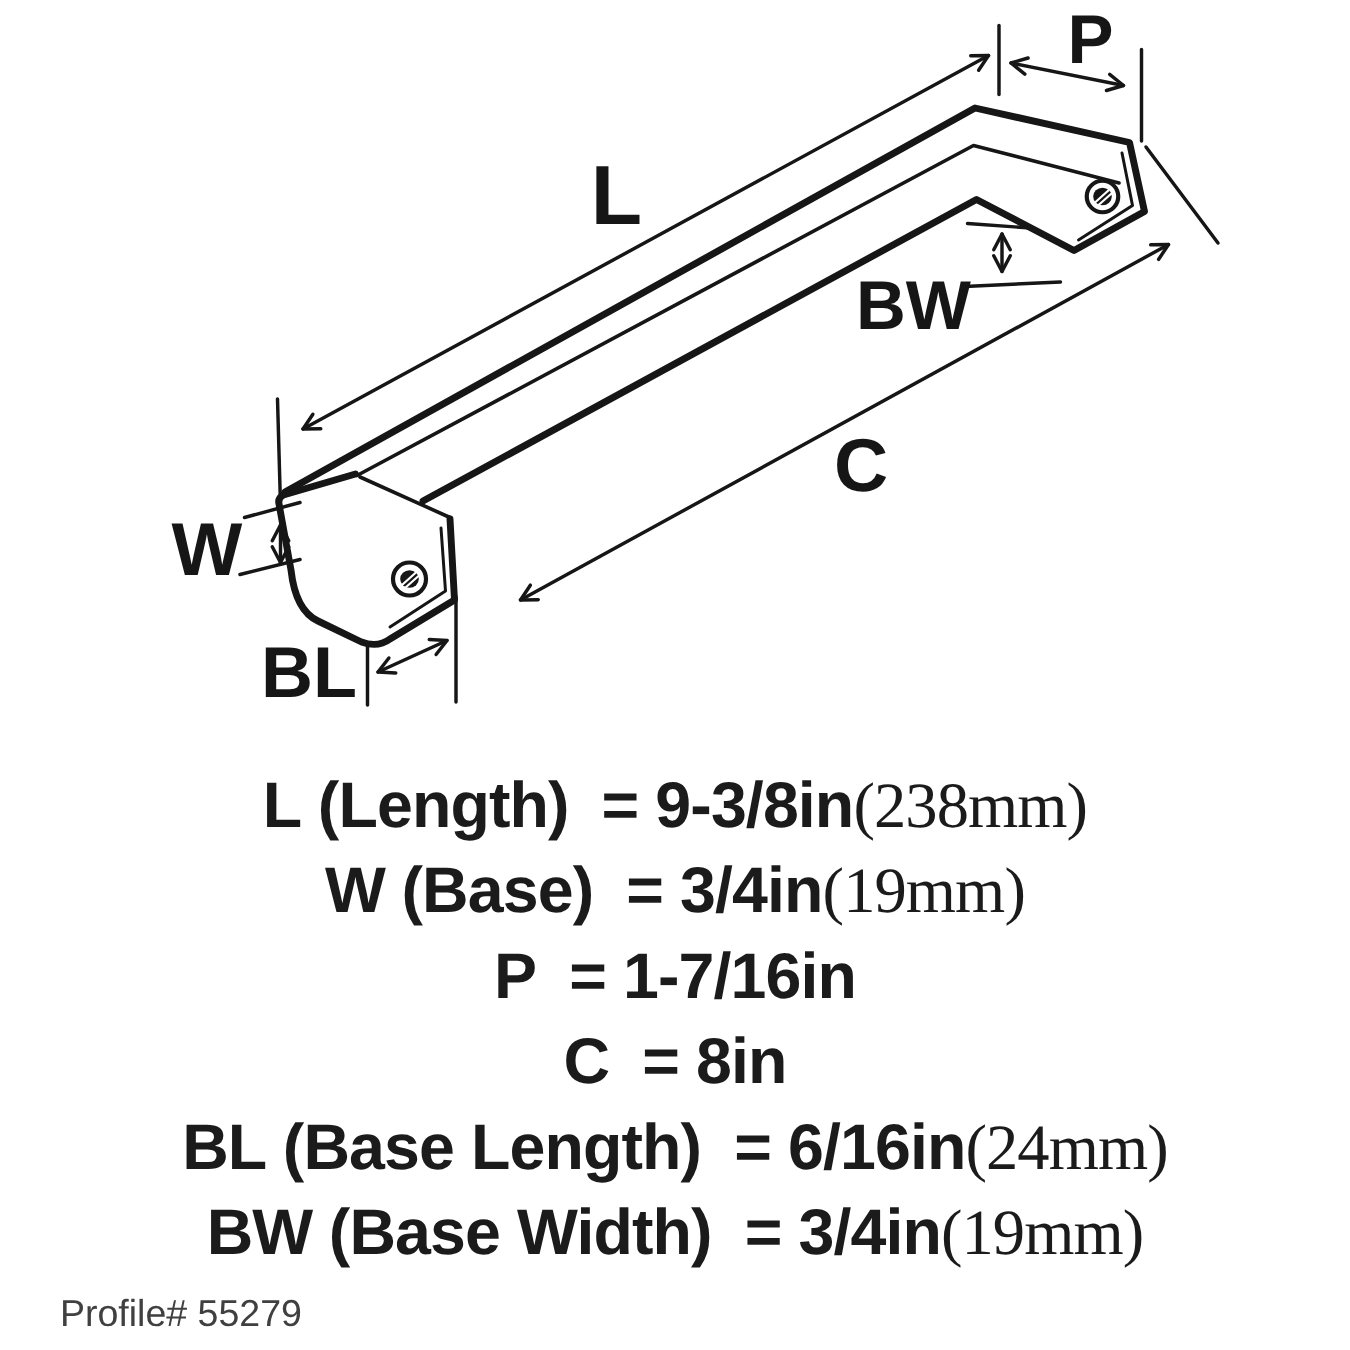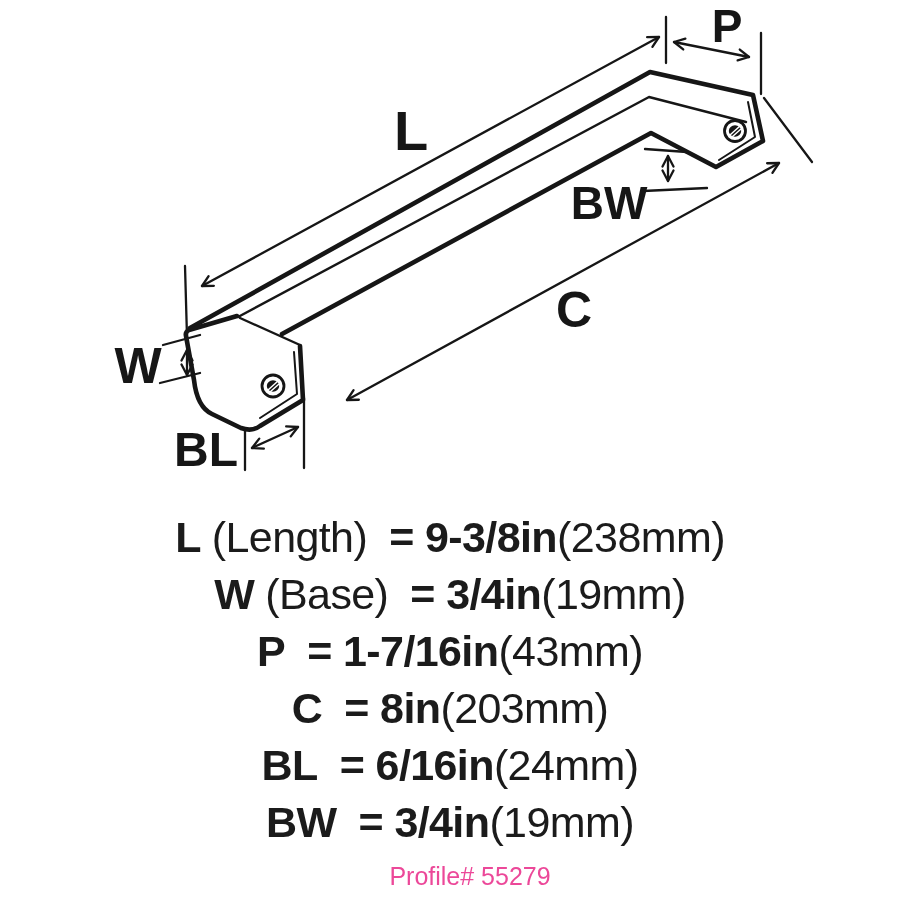--- a/index.html
+++ b/index.html
@@ -8,26 +8,26 @@
     font-family:"Liberation Sans",sans-serif;color:#161616;
   }
   .diagram{position:absolute;top:0;left:0;}
   .fig-label{font-family:"Liberation Sans",sans-serif;font-weight:bold;fill:#161616;}
   .specs{position:absolute;top:509px;left:0;width:900px;}
   .spec-line{
     height:57px;display:flex;justify-content:center;align-items:center;
     font-size:43px;letter-spacing:-0.6px;white-space:pre;color:#1b1b1b;
   }
   .sp-label{font-weight:bold;margin-right:11px;}
-  .sp-desc{font-weight:normal;margin-right:11px;text-align:center;}
+  .sp-desc{font-weight:bold;margin-right:11px;text-align:center;}
   .sp-eq{font-weight:bold;margin-left:11px;}
-  .sp-metric{font-weight:normal;}
+  .sp-metric{font-weight:normal;font-family:Liberation Serif, serif;}
   .profile{
-    position:absolute;top:862px;left:0;width:900px;text-align:center;
-    font-size:25px;color:#ec4899;text-indent:40px;
+    position:absolute;top:862px;left:0;width:900px;
+    font-size:25px;color:#404040;text-indent:40px;
   }
 </style>
 </head>
 <body>
 
 <svg class="diagram" width="900" height="500" viewBox="0 0 900 500" xmlns="http://www.w3.org/2000/svg">
   <defs>
     <marker id="arw" viewBox="0 0 16 16" refX="13.5" refY="8" markerWidth="16" markerHeight="16" orient="auto-start-reverse" markerUnits="userSpaceOnUse">
       <path d="M3,2.5 L13.5,8 L3,13.5" fill="none" stroke="#161616" stroke-width="2.3" stroke-linecap="round" stroke-linejoin="round"></path>
     </marker>
@@ -82,26 +82,26 @@
 </svg>
 
 <div class="specs">
   <div class="spec-line">
     <span class="sp-label">L</span><span class="sp-desc">(Length)</span><span class="sp-eq">= 9-3/8in</span><span class="sp-metric">(238mm)</span>
   </div>
   <div class="spec-line">
     <span class="sp-label">W</span><span class="sp-desc">(Base)</span><span class="sp-eq">= 3/4in</span><span class="sp-metric">(19mm)</span>
   </div>
   <div class="spec-line">
-    <span class="sp-label">P</span><span class="sp-eq">= 1-7/16in</span><span class="sp-metric">(43mm)</span>
+    <span class="sp-label">P</span><span class="sp-eq">= 1-7/16in</span>
   </div>
   <div class="spec-line">
-    <span class="sp-label">C</span><span class="sp-eq">= 8in</span><span class="sp-metric">(203mm)</span>
+    <span class="sp-label">C</span><span class="sp-eq">= 8in</span>
   </div>
   <div class="spec-line">
-    <span class="sp-label">BL</span><span class="sp-eq">= 6/16in</span><span class="sp-metric">(24mm)</span>
+    <span class="sp-label">BL</span><span class="sp-desc">(Base Length)</span><span class="sp-eq">= 6/16in</span><span class="sp-metric">(24mm)</span>
   </div>
   <div class="spec-line">
-    <span class="sp-label">BW</span><span class="sp-eq">= 3/4in</span><span class="sp-metric">(19mm)</span>
+    <span class="sp-label">BW</span><span class="sp-desc">(Base Width)</span><span class="sp-eq">= 3/4in</span><span class="sp-metric">(19mm)</span>
   </div>
 </div>
 
 <div class="profile">Profile# 55279</div>
 
 </body></html>

